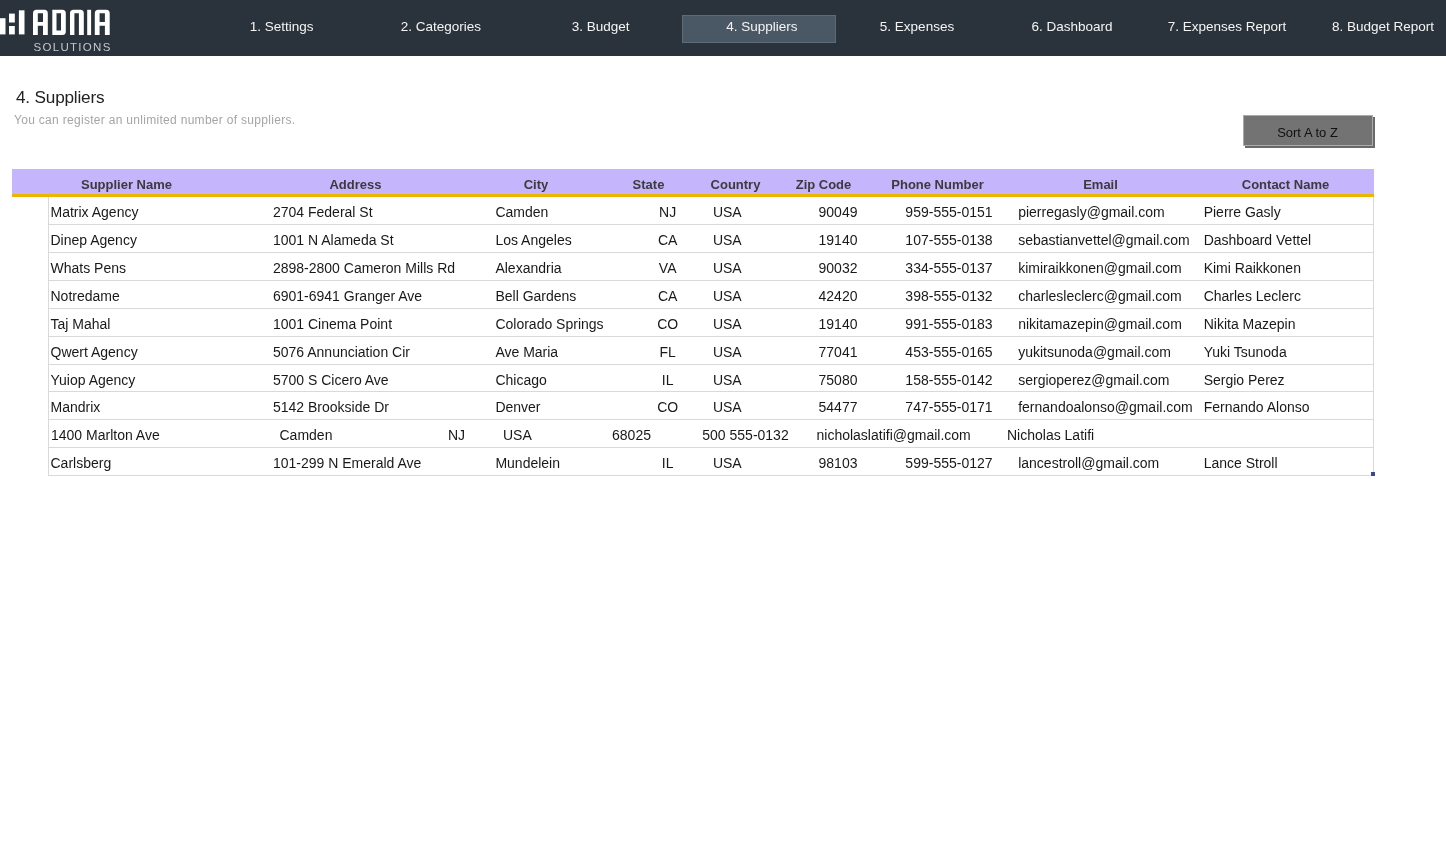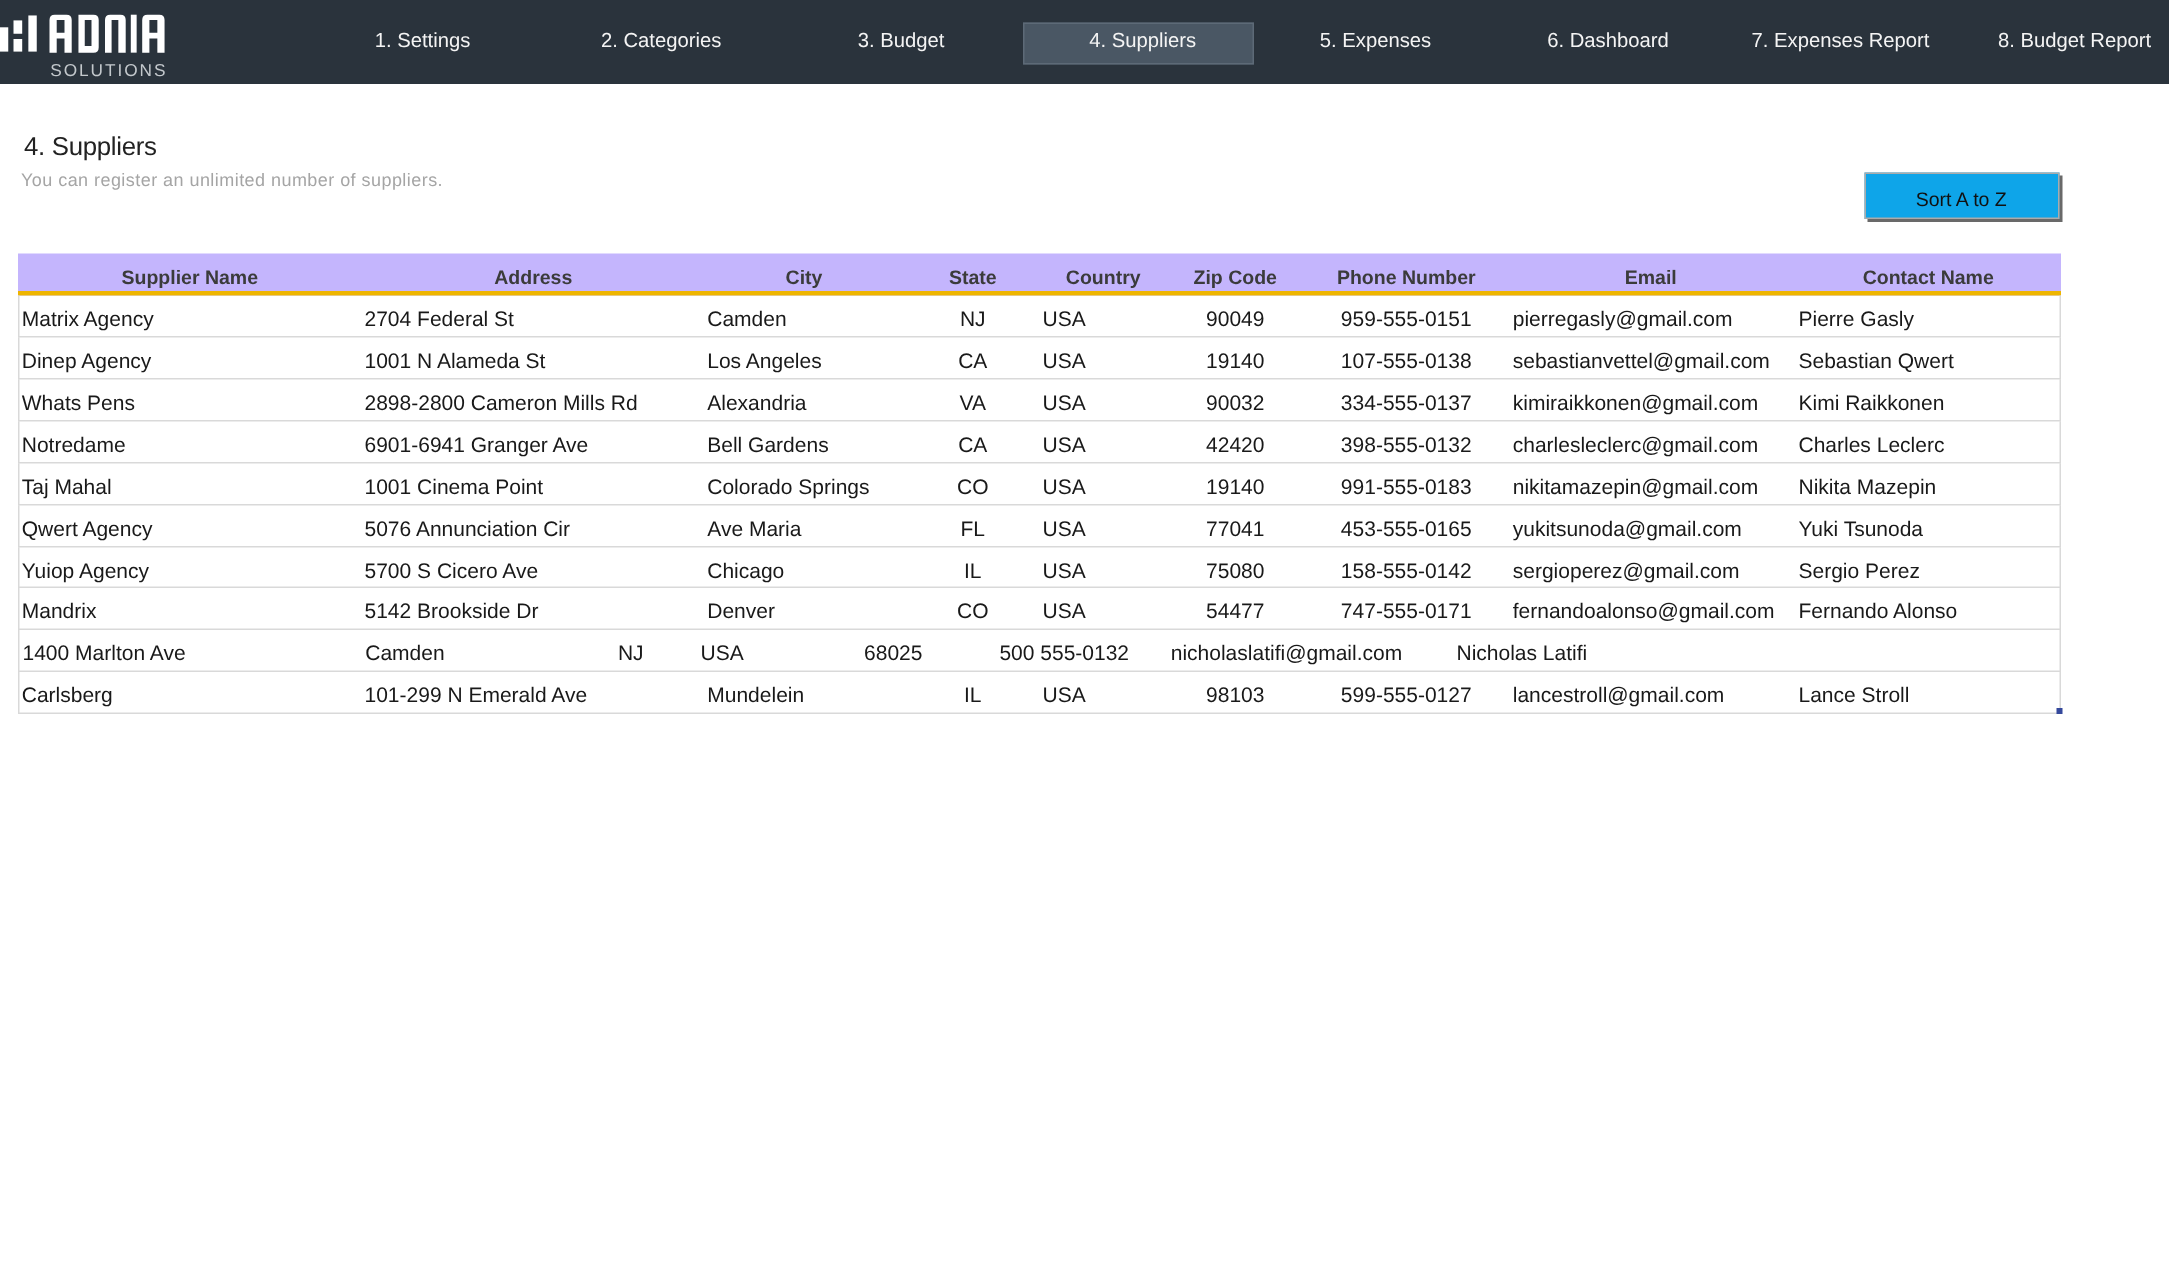--- a/index.html
+++ b/index.html
@@ -3,25 +3,25 @@
 <meta charset="utf-8">
 <style>
 * { margin:0; padding:0; box-sizing:border-box; }
 html,body { width:1446px; height:841px; background:#ffffff; font-family:"Liberation Sans", sans-serif; overflow:hidden; }
 #topbar { position:absolute; left:0; top:0; width:1446px; height:56px; background:#2a333c; }
 .nav { position:absolute; top:0; height:56px; line-height:53px; color:#f4f4f4; font-size:13.5px; transform:translateX(-50%); white-space:nowrap; }
 #activetab { position:absolute; left:682px; top:14.5px; width:154px; height:28px; background:#4a5764; border:1px solid #5d6a77; }
 #logo { position:absolute; left:0; top:0; }
 h1 { position:absolute; left:16px; top:86.5px; font-size:17.2px; font-weight:400; color:#222222; letter-spacing:-0.2px; line-height:20px; }
 #sub { position:absolute; left:14px; top:112.8px; font-size:12px; color:#a5a5a5; letter-spacing:0.3px; line-height:14px; }
-#sortbtn { position:absolute; left:1242.5px; top:115.3px; width:130px; height:30.6px; background:#0ea5e9; border:1px solid #ababab; box-shadow:2px 2px 0 0 #696969; font-size:13px; color:#111; text-align:center; line-height:34.2px; }
+#sortbtn { position:absolute; left:1242.5px; top:115.3px; width:130px; height:30.6px; background:#737373; border:1px solid #ababab; box-shadow:2px 2px 0 0 #696969; font-size:13px; color:#111; text-align:center; line-height:34.2px; }
 #tblc { position:absolute; left:12px; top:168.5px; width:1362px; }
 #hrow { display:flex; height:28.4px; background:#c4b5fd; border-bottom:3px solid #eeb500; line-height:31px; font-size:13px; font-weight:700; color:#3b3b3b; }
 #hrow span { display:block; text-align:center; }
-.row { display:flex; height:27.95px; border-bottom:1px solid #d9d9d9; line-height:30.5px; font-size:14px; color:#191919; border-left:1px solid #d9d9d9; border-right:1px solid #d9d9d9; }
+.row { display:flex; height:27.95px; border-bottom:1px solid #d9d9d9; line-height:30.5px; font-size:14px; color:#191919; border-left:1px solid #d9d9d9; border-right:1px solid #d9d9d9;margin-left:36px; }
 .row span { display:block; white-space:nowrap; overflow:hidden; }
 .c1 { width:229px; padding-left:1.5px; }
 .c2 { width:229px; padding-left:2px; }
 .c3 { width:132px; padding-left:1.5px; }
 .c4 { width:93px; text-align:center; }
 .c5 { width:81px; text-align:left; }
 .c6 { width:95px; text-align:center; }
 .c7 { width:133px; text-align:center; }
 .c8 { width:193px; padding-left:4.5px; }
 .c9 { width:177px; padding-left:2px; }
@@ -90,21 +90,21 @@
     </div>
   <div class="row">
       <span class="c1">Dinep Agency</span>
       <span class="c2">1001 N Alameda St</span>
       <span class="c3">Los Angeles</span>
       <span class="c4">CA</span>
       <span class="c5">USA</span>
       <span class="c6">19140</span>
       <span class="c7">107-555-0138</span>
       <span class="c8">sebastianvettel@gmail.com</span>
-      <span class="c9">Sebastian Qwert</span>
+      <span class="c9">Dashboard Vettel</span>
     </div>
   <div class="row">
       <span class="c1">Whats Pens</span>
       <span class="c2">2898-2800 Cameron Mills Rd</span>
       <span class="c3">Alexandria</span>
       <span class="c4">VA</span>
       <span class="c5">USA</span>
       <span class="c6">90032</span>
       <span class="c7">334-555-0137</span>
       <span class="c8">kimiraikkonen@gmail.com</span>

